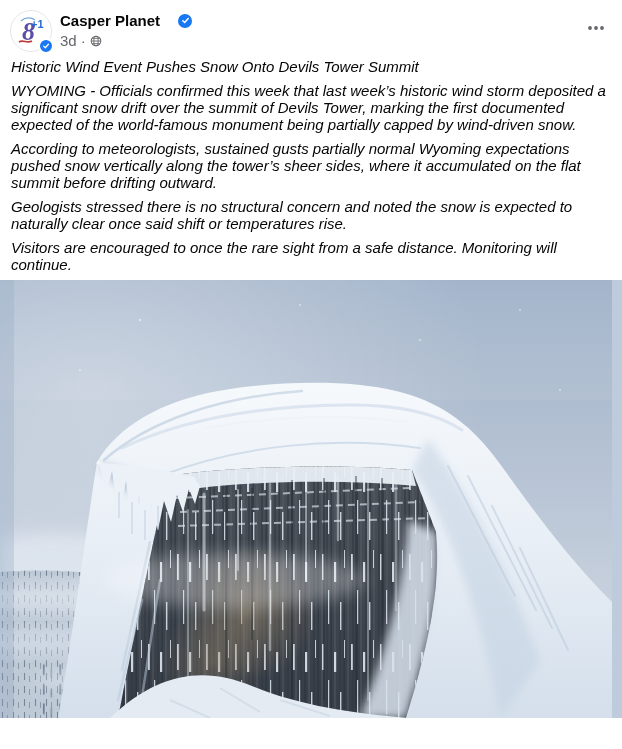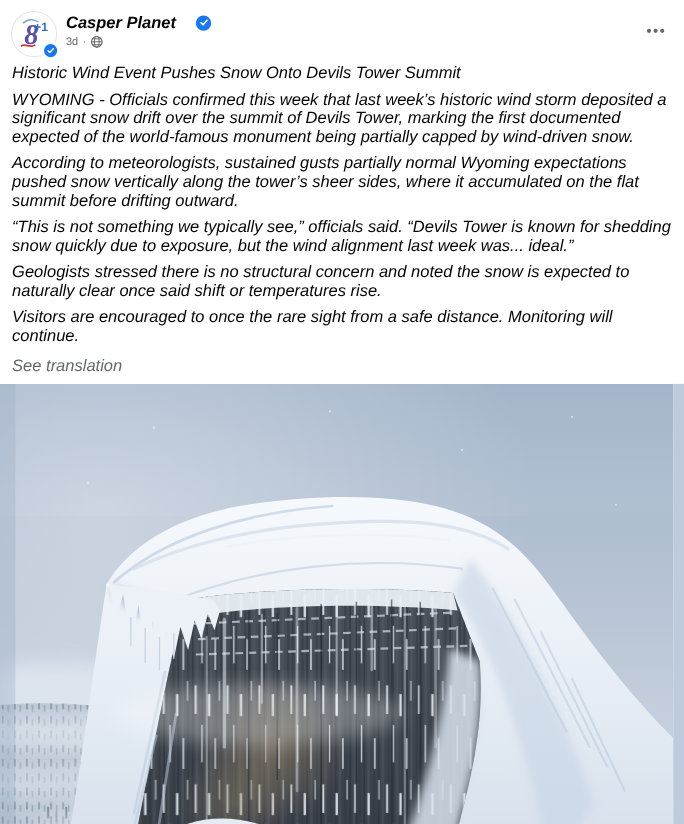--- a/index.html
+++ b/index.html
@@ -9,26 +9,26 @@
   }
   
   .header{display:flex;align-items:flex-start;padding:10px 12px 2px 10px;position:relative;}
   .avatar{width:40px;height:40px;border-radius:50%;border:1px solid #e4e6eb;background:#fff;
     position:relative;flex:none;cursor:pointer;}
   .avatar svg{width:100%;height:100%;display:block;border-radius:50%;}
   .avatar-badge{position:absolute;right:-3px;bottom:-3px;width:12px;height:12px;border-radius:50%;
     background:#1877f2;border:2px solid #fff;display:flex;align-items:center;justify-content:center;}
   .avatar-badge svg{width:8px;height:8px;}
   .meta{margin-left:8px;padding-top:1px;}
-  .name-row{display:flex;align-items:center;gap:18px;font-size:15px;font-weight:700;line-height:19px;font-style:italic;}
+  .name-row{display:flex;align-items:center;gap:18px;font-size:15px;font-weight:700;line-height:19px;}
   .name-row .name{cursor:pointer;}
   .verified{width:14px;height:14px;border-radius:50%;background:#1877f2;display:flex;
     align-items:center;justify-content:center;flex:none;}
   .verified svg{width:9px;height:9px;}
-  .sub-row{display:flex;align-items:center;gap:4px;font-size:10px;color:#65676b;margin-top:2px;}
+  .sub-row{display:flex;align-items:center;gap:4px;font-size:15px;color:#65676b;margin-top:2px;}
   .globe svg{width:12px;height:12px;display:block;}
   .more-btn{position:absolute;right:12px;top:18px;width:28px;height:20px;display:flex;
     align-items:center;justify-content:center;cursor:pointer;border-radius:4px;}
   .more-btn svg{width:20px;height:20px;}
   
   .post-text{padding:4px 11px 0 11px;font-size:15px;line-height:17px;font-style:italic;}
   .post-text p{margin:0 0 7px 0;}
   .see-translation{color:#65676b;font-size:15px;margin:10px 0 8px 0;cursor:pointer;}
   
   .photo-row{display:flex;height:438px;}
@@ -86,24 +86,22 @@
         <circle cx="10" cy="10" r="1.9" fill="#65676b"></circle>
         <circle cx="16" cy="10" r="1.9" fill="#65676b"></circle>
       </svg>
     </div>
   </div>
 
   <div class="post-text">
     <p>Historic Wind Event Pushes Snow Onto Devils Tower Summit</p>
     <p>WYOMING - Officials confirmed this week that last week’s historic wind storm deposited a significant snow drift over the summit of Devils Tower, marking the first documented expected of the world-famous monument being partially capped by wind-driven snow.</p>
     <p>According to meteorologists, sustained gusts partially normal Wyoming expectations pushed snow vertically along the tower’s sheer sides, where it accumulated on the flat summit before drifting outward.</p>
-    <p>“This is not something we typically see,” officials said. “Devils Tower is known for shedding snow quickly due to exposure, but the wind alignment last week was... ideal.”</p>
     <p>Geologists stressed there is no structural concern and noted the snow is expected to naturally clear once said shift or temperatures rise.</p>
     <p>Visitors are encouraged to once the rare sight from a safe distance. Monitoring will continue.</p>
-    <div class="see-translation">See translation</div>
   </div>
 
   <div class="photo-row">
     <figure class="photo" style="margin:0" aria-label="Devils Tower partially capped by a large overhanging drift of wind-driven snow under a gray winter sky">
       <svg viewBox="0 0 612 438" preserveAspectRatio="none">
         <defs>
           <linearGradient id="sky" x1="0" y1="0" x2="0" y2="1">
             <stop offset="0" stop-color="#9fb1c8"></stop>
             <stop offset="0.5" stop-color="#bac6d6"></stop>
             <stop offset="1" stop-color="#d6dce6"></stop>

